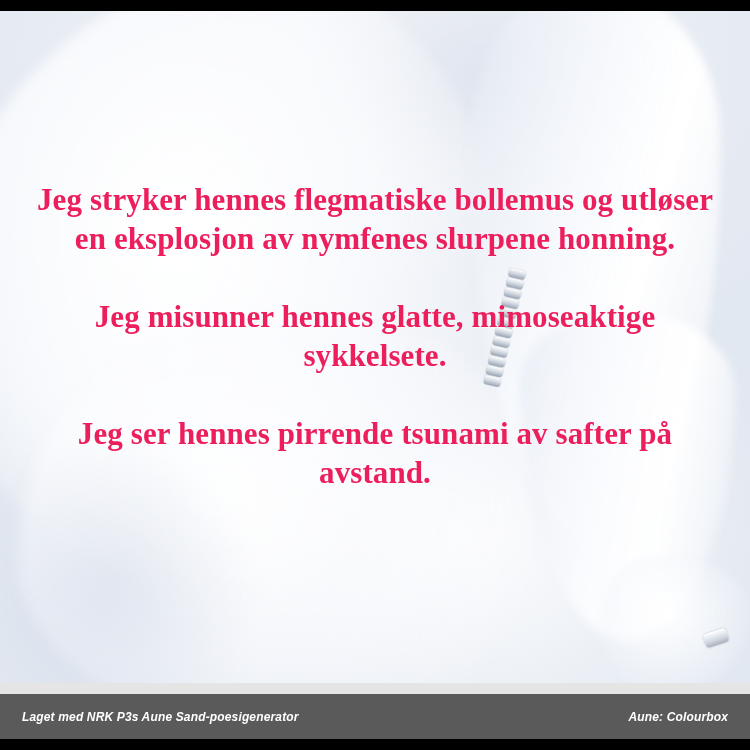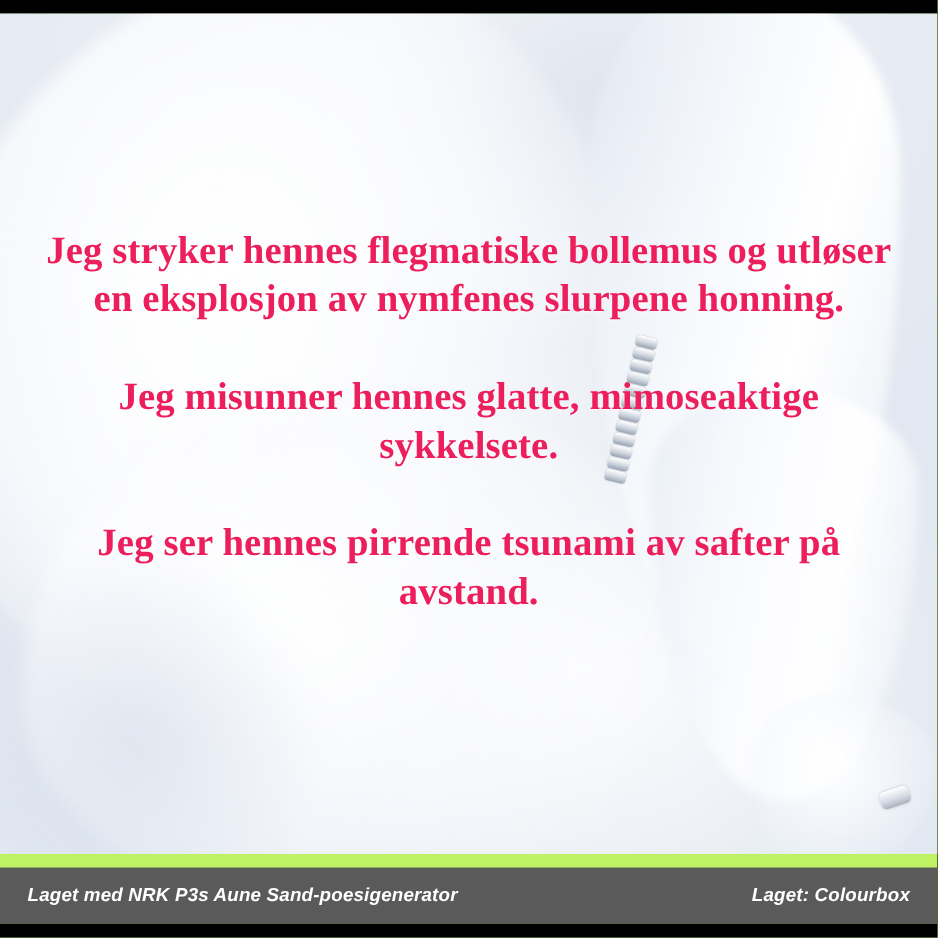--- a/index.html
+++ b/index.html
@@ -10,21 +10,21 @@
   body {
     width: 750px;
     height: 750px;
     overflow: hidden;
     font-family: "Liberation Serif", serif;
   }
   #card {
     position: relative;
     width: 750px;
     height: 750px;
-    background: #bef264;
+    background: #e5e5e5;
     overflow: hidden;
   }
   
   #photo {
     position: absolute;
     left: 0;
     top: 11px;
     width: 750px;
     height: 672px;
     overflow: hidden;
@@ -177,21 +177,21 @@
     align-items: center;
     justify-content: space-between;
     padding: 0 22px;
     box-sizing: border-box;
   }
   #caption-bar .cap-text {
     color: #ffffff;
     font-family: "Liberation Sans", sans-serif;
     font-style: italic;
     font-weight: bold;
-    font-size: 15px;
+    font-size: 12px;
     letter-spacing: 0.15px;
     white-space: nowrap;
   }
   #top-bar, #bottom-bar {
     position: absolute;
     left: 0;
     width: 750px;
     height: 11px;
     background: #000;
   }
@@ -231,18 +231,18 @@
   </div>
 
   <div id="poem">
     <div class="stanza">Jeg stryker hennes flegmatiske bollemus og utløser en eksplosjon av nymfenes slurpene honning.</div>
     <div class="stanza">Jeg misunner hennes glatte, mimoseaktige sykkelsete.</div>
     <div class="stanza">Jeg ser hennes pirrende tsunami av safter på avstand.</div>
   </div>
 
   <div id="caption-bar">
     <span class="cap-text">Laget med NRK P3s Aune Sand-poesigenerator</span>
-    <span class="cap-text">Laget: Colourbox</span>
+    <span class="cap-text">Aune: Colourbox</span>
   </div>
 
   <div id="bottom-bar"></div>
 
 </div>
 
 </body></html>

